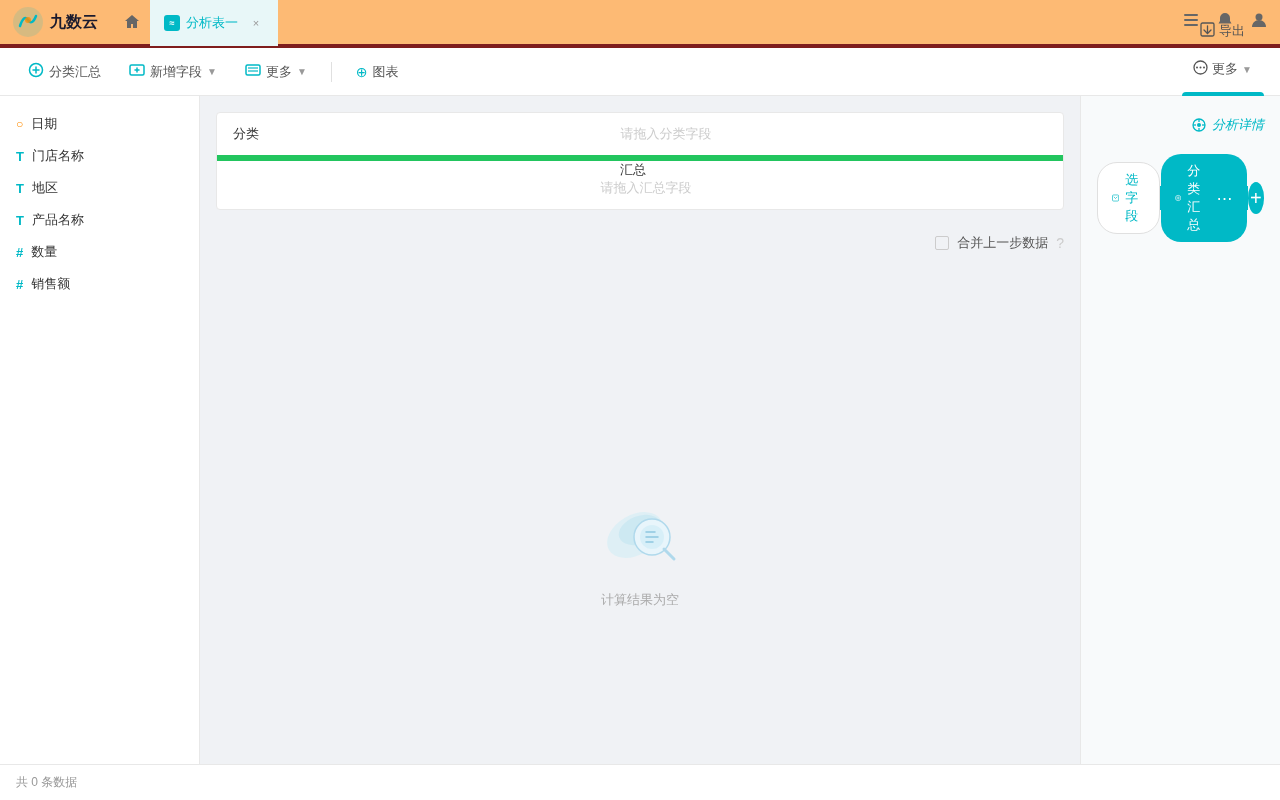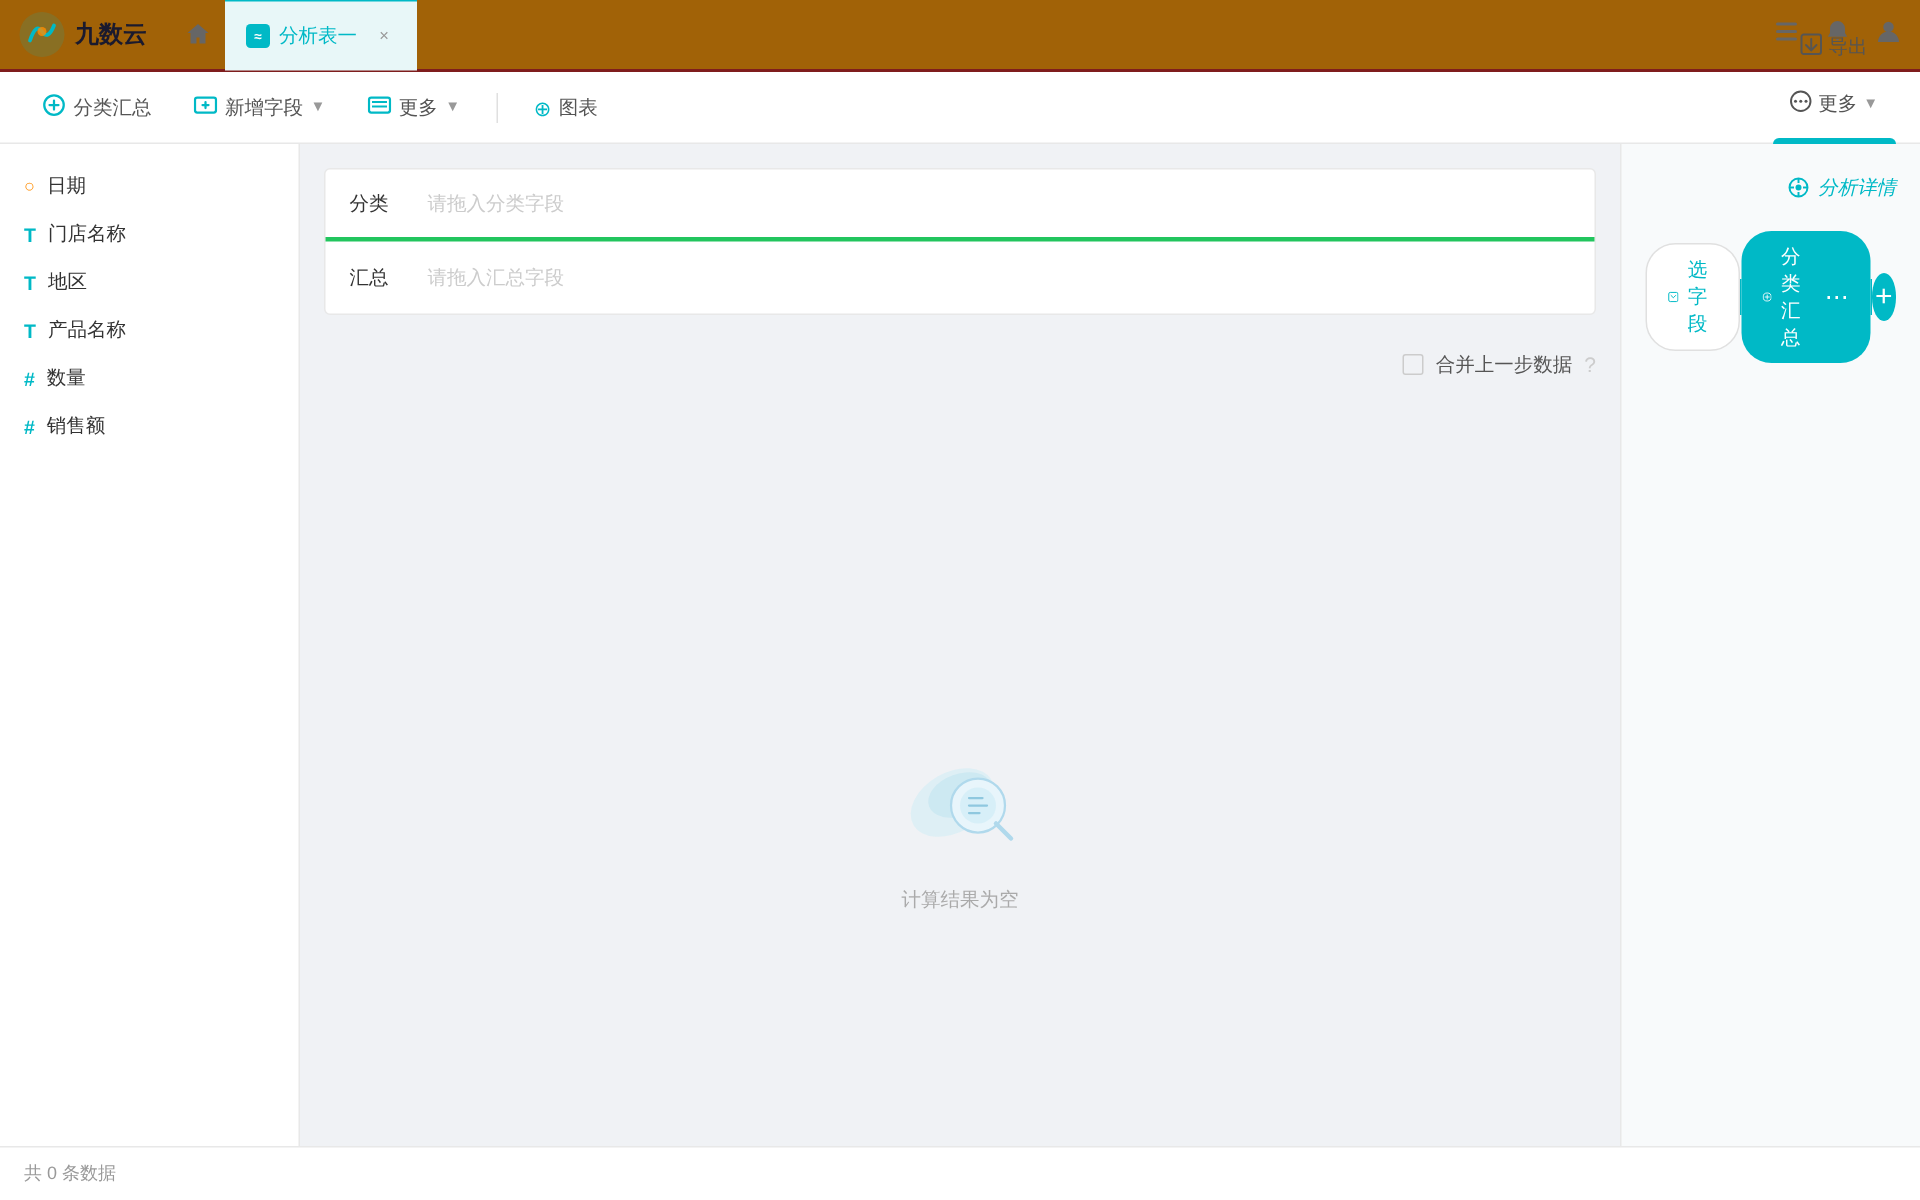--- a/index.html
+++ b/index.html
@@ -3,22 +3,22 @@
   <meta charset="utf-8">
   <style>
     * { box-sizing: border-box; margin: 0; padding: 0; }
     body { font-family: 'PingFang SC', 'Microsoft YaHei', sans-serif; font-size: 13px; background: #f0f2f5; color: #333; height: 800px; overflow: hidden; }
 
     
     .top-nav {
       display: flex;
       align-items: center;
       height: 48px;
-      background: #a16207;
-      border-bottom: 2px solid #7f1d1d;
+      background: #fdba74;
+      border-bottom: 4px solid #7f1d1d;
       padding: 0 12px;
       gap: 0;
     }
     .logo {
       display: flex;
       align-items: center;
       gap: 6px;
       margin-right: 16px;
     }
     .logo-icon {
@@ -193,35 +193,36 @@
       background: #fff;
       border-radius: 4px;
       border: 1px solid #e8e8e8;
       margin-bottom: 16px;
     }
     .drop-zone-row {
       display: flex;
       align-items: center;
       height: 48px;
       padding: 0 16px;
-      border-bottom: 3px solid #22c55e;
-    }
-    .drop-zone-row:last-child { border-bottom: none; }
+      border-bottom: 6px solid #22c55e;
+    }
+    .drop-zone-row:last-child { border-bottom: none; flex-direction: column; }
     .drop-zone-label {
       width: 40px;
       font-size: 13px;
       color: #333;
       font-weight: 500;
       flex-shrink: 0;
     }
     .drop-zone-input {
       flex: 1;
       font-size: 13px;
       color: #ccc;
       padding-left: 12px;
+      text-align: center;
     }
 
     
     .merge-area {
       display: flex;
       align-items: center;
       gap: 8px;
       justify-content: flex-end;
       padding: 8px 0;
       margin-bottom: 16px;

